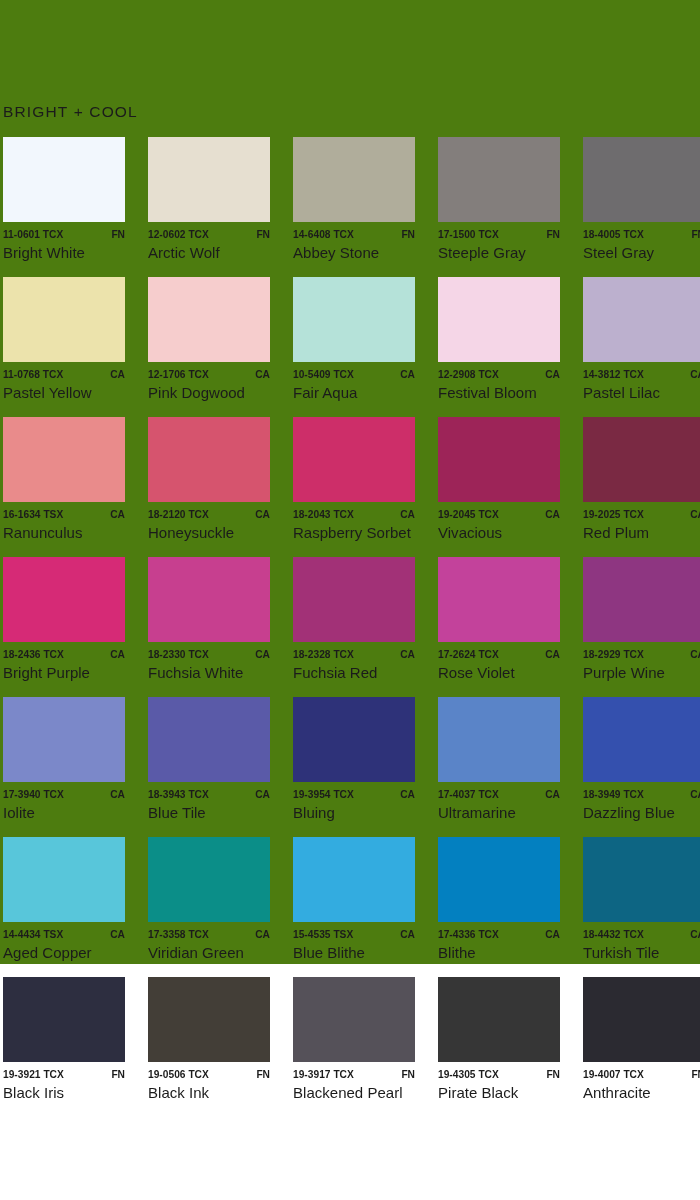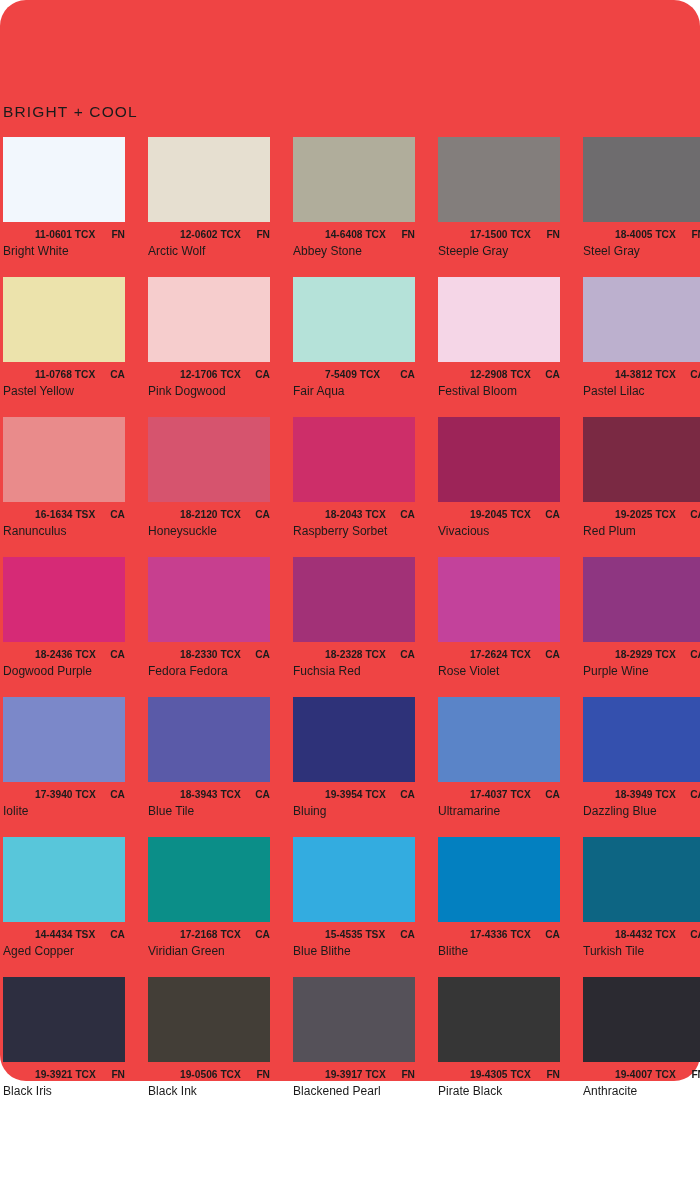--- a/index.html
+++ b/index.html
@@ -12,23 +12,22 @@
   }
 
   body {
     font-family: "Liberation Sans", sans-serif;
     -webkit-font-smoothing: antialiased;
   }
 
   .page {
     position: relative;
     width: 700px;
-    height: 1081px;
-    background: #ef4444;
-    border-radius: 26px;
+    height: 964px;
+    background: #4d7c0f;
   }
 
   .palette-title {
     position: absolute;
     left: 3px;
     top: 103px;
     font-size: 15.5px;
     font-weight: 400;
     letter-spacing: 1.15px;
     color: #1b1b1b;
@@ -66,34 +65,33 @@
 
   .swatch-codeline {
     display: flex;
     justify-content: space-between;
     align-items: baseline;
     font-size: 10.2px;
     font-weight: 700;
     color: #1b1b1b;
     letter-spacing: 0.02px;
     white-space: nowrap;
-    margin-left: 32px;
   }
 
   .swatch-code {
     font-weight: 700;
   }
 
   .swatch-suffix {
     font-weight: 700;
     padding-left: 6px;
   }
 
   .swatch-name {
-    font-size: 12px;
+    font-size: 15px;
     font-weight: 400;
     color: #1b1b1b;
     margin-top: 3.5px;
     white-space: nowrap;
     letter-spacing: 0.02px;
   }
 </style>
 </head>
 <body>
 
@@ -172,21 +170,21 @@
               <span class="swatch-code">12-1706 TCX</span>
               <span class="swatch-suffix">CA</span>
             </div>
             <div class="swatch-name">Pink Dogwood</div>
           </div>
         </div>
         <div class="swatch-cell">
           <div class="swatch-chip" style="background: rgb(181, 226, 217);"></div>
           <div class="swatch-meta">
             <div class="swatch-codeline">
-              <span class="swatch-code">7-5409 TCX</span>
+              <span class="swatch-code">10-5409 TCX</span>
               <span class="swatch-suffix">CA</span>
             </div>
             <div class="swatch-name">Fair Aqua</div>
           </div>
         </div>
         <div class="swatch-cell">
           <div class="swatch-chip" style="background: rgb(245, 214, 231);"></div>
           <div class="swatch-meta">
             <div class="swatch-codeline">
               <span class="swatch-code">12-2908 TCX</span>
@@ -259,31 +257,31 @@
         </div>
       </div>
       <div class="swatch-row">
         <div class="swatch-cell">
           <div class="swatch-chip" style="background: rgb(214, 42, 118);"></div>
           <div class="swatch-meta">
             <div class="swatch-codeline">
               <span class="swatch-code">18-2436 TCX</span>
               <span class="swatch-suffix">CA</span>
             </div>
-            <div class="swatch-name">Dogwood Purple</div>
+            <div class="swatch-name">Bright Purple</div>
           </div>
         </div>
         <div class="swatch-cell">
           <div class="swatch-chip" style="background: rgb(199, 63, 143);"></div>
           <div class="swatch-meta">
             <div class="swatch-codeline">
               <span class="swatch-code">18-2330 TCX</span>
               <span class="swatch-suffix">CA</span>
             </div>
-            <div class="swatch-name">Fedora Fedora</div>
+            <div class="swatch-name">Fuchsia White</div>
           </div>
         </div>
         <div class="swatch-cell">
           <div class="swatch-chip" style="background: rgb(162, 49, 119);"></div>
           <div class="swatch-meta">
             <div class="swatch-codeline">
               <span class="swatch-code">18-2328 TCX</span>
               <span class="swatch-suffix">CA</span>
             </div>
             <div class="swatch-name">Fuchsia Red</div>
@@ -370,21 +368,21 @@
               <span class="swatch-code">14-4434 TSX</span>
               <span class="swatch-suffix">CA</span>
             </div>
             <div class="swatch-name">Aged Copper</div>
           </div>
         </div>
         <div class="swatch-cell">
           <div class="swatch-chip" style="background: rgb(11, 142, 136);"></div>
           <div class="swatch-meta">
             <div class="swatch-codeline">
-              <span class="swatch-code">17-2168 TCX</span>
+              <span class="swatch-code">17-3358 TCX</span>
               <span class="swatch-suffix">CA</span>
             </div>
             <div class="swatch-name">Viridian Green</div>
           </div>
         </div>
         <div class="swatch-cell">
           <div class="swatch-chip" style="background: rgb(51, 172, 224);"></div>
           <div class="swatch-meta">
             <div class="swatch-codeline">
               <span class="swatch-code">15-4535 TSX</span>

